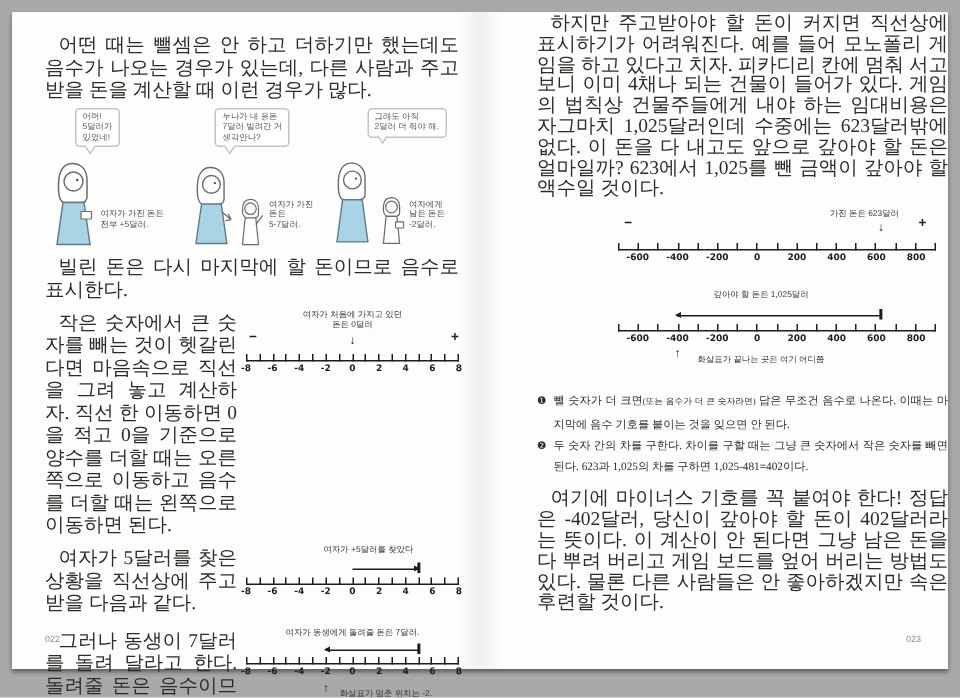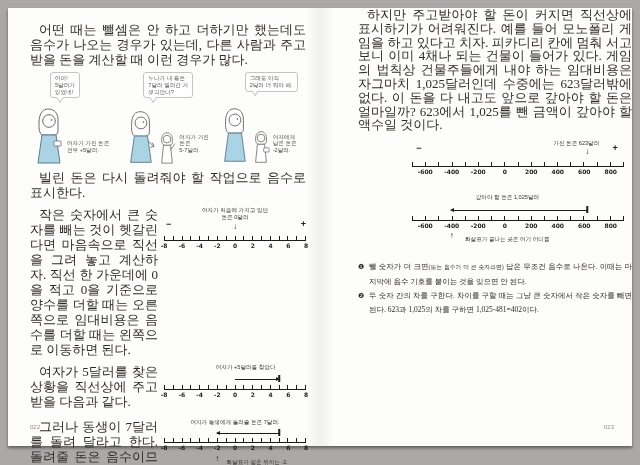--- a/index.html
+++ b/index.html
@@ -180,24 +180,24 @@
             <path d="M6,15 L14,15 L16,35 L4,35 Z" fill="#fff" stroke="#6b6b6b" stroke-width="0.9"></path>
             <rect x="13" y="19" width="6" height="4.5" rx="0.5" fill="#fff" stroke="#6b6b6b" stroke-width="0.8"></rect>
           </svg>
           <div class="caption">여자에게
 남은 돈은
 -2달러.</div>
         </div>
       </div>
     </div>
 
-    <p>빌린 돈은 다시 돌려줘야 할 작업으로 음수로 표시한다.</p>
+    <p>빌린 돈은 다시 마지막에 할 돈이므로 음수로 표시한다.</p>
 
     <div class="sec">
-      <p class="txt">작은 숫자에서 큰 숫자를 빼는 것이 헷갈린다면 마음속으로 직선을 그려 놓고 계산하자. 직선 한 가운데에 0을 적고 0을 기준으로 양수를 더할 때는 오른쪽으로 임대비용은 음수를 더할 때는 왼쪽으로 이동하면 된다.</p>
+      <p class="txt">작은 숫자에서 큰 숫자를 빼는 것이 헷갈린다면 마음속으로 직선을 그려 놓고 계산하자. 직선 한 이동하면 0을 적고 0을 기준으로 양수를 더할 때는 오른쪽으로 이동하고 음수를 더할 때는 왼쪽으로 이동하면 된다.</p>
       <div class="nlwrap">
         <div class="nl nlA">
           <div class="toplabel">여자가 처음에 가지고 있던
 돈은 0달러</div>
           <span class="sign minus">−</span>
           <span class="sign plus">+</span>
           <span class="v-arrow">↓</span>
           <div class="axis">
               <div class="ticks">
                 <i></i>
@@ -409,18 +409,19 @@
 
     <div class="steps">
       <div class="step">
         <span class="marker">❶</span><span>뺄 숫자가 더 크면</span><span class="small-paren">(또는 음수가 더 큰 숫자라면)</span><span> 답은 무조건 음수로 나온다. 이때는 마지막에 음수 기호를 붙이는 것을 잊으면 안 된다.</span>
       </div>
       <div class="step">
         <span class="marker">❷</span><span>두 숫자 간의 차를 구한다. 차이를 구할 때는 그냥 큰 숫자에서 작은 숫자를 빼면 된다. 623과 1,025의 차를 구하면 1,025-481=402이다.</span>
       </div>
     </div>
 
+    <p class="mt8">여기에 마이너스 기호를 꼭 붙여야 한다! 정답은 -402달러, 당신이 갚아야 할 돈이 402달러라는 뜻이다. 이 계산이 안 된다면 그냥 남은 돈을 다 뿌려 버리고 게임 보드를 엎어 버리는 방법도 있다. 물론 다른 사람들은 안 좋아하겠지만 속은 후련할 것이다.</p>
 
     <div class="pnum">023</div>
   </div>
 
   <div class="gutter"></div>
 </div>
 
 </body></html>

